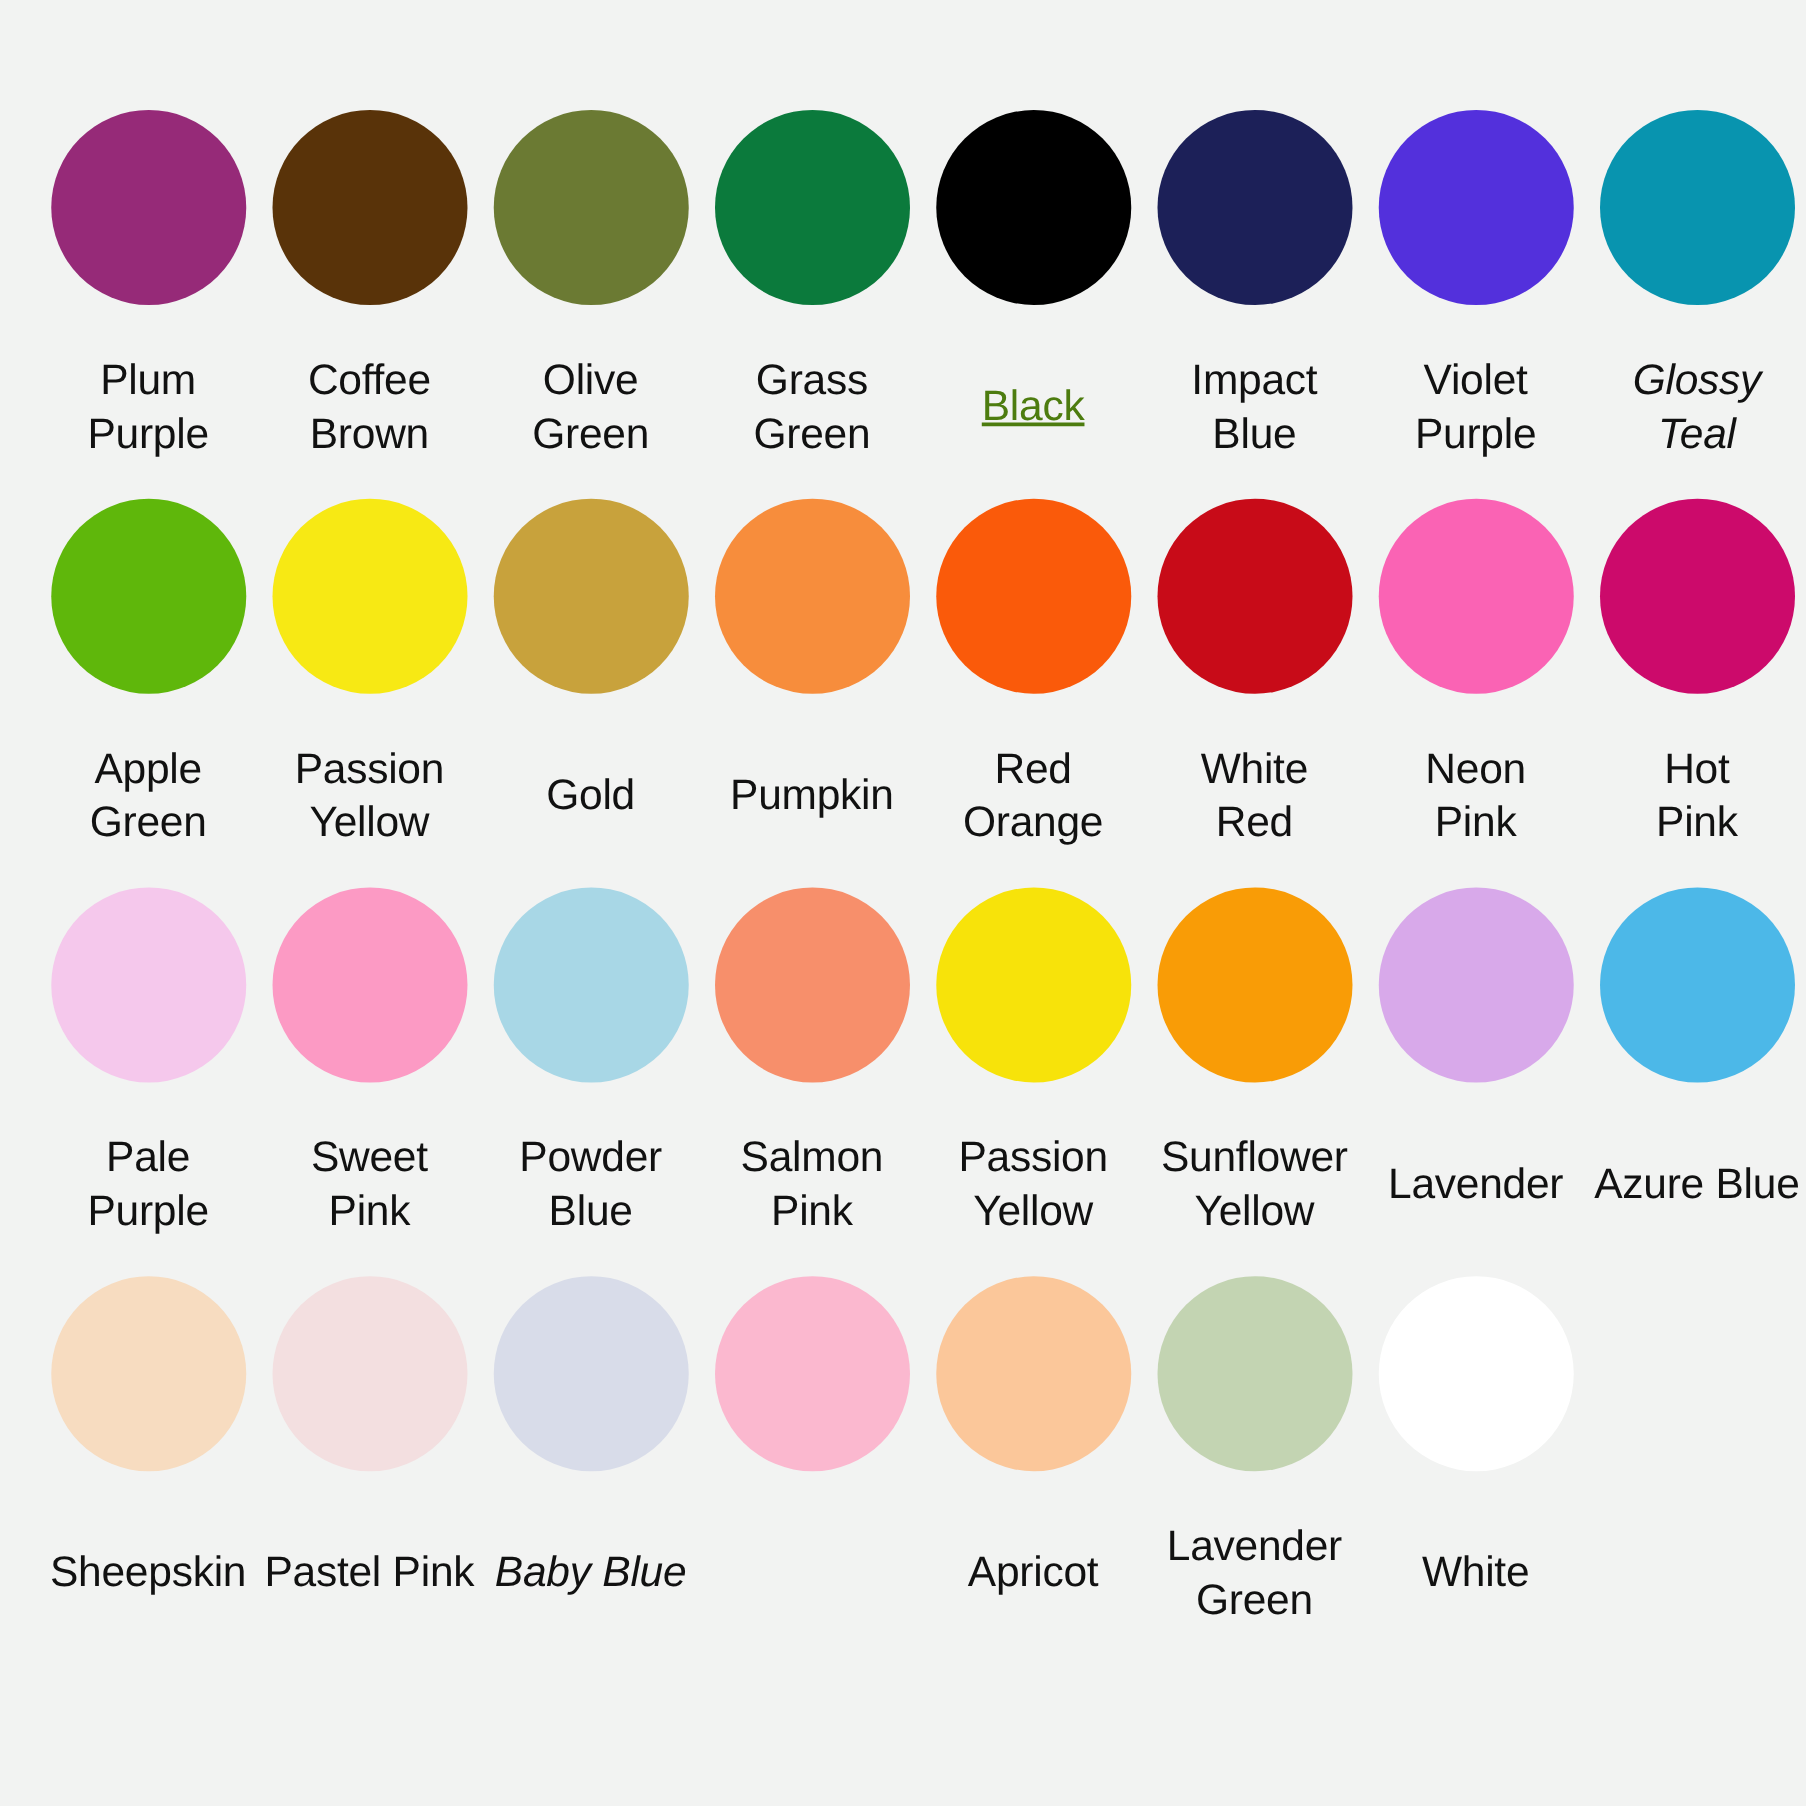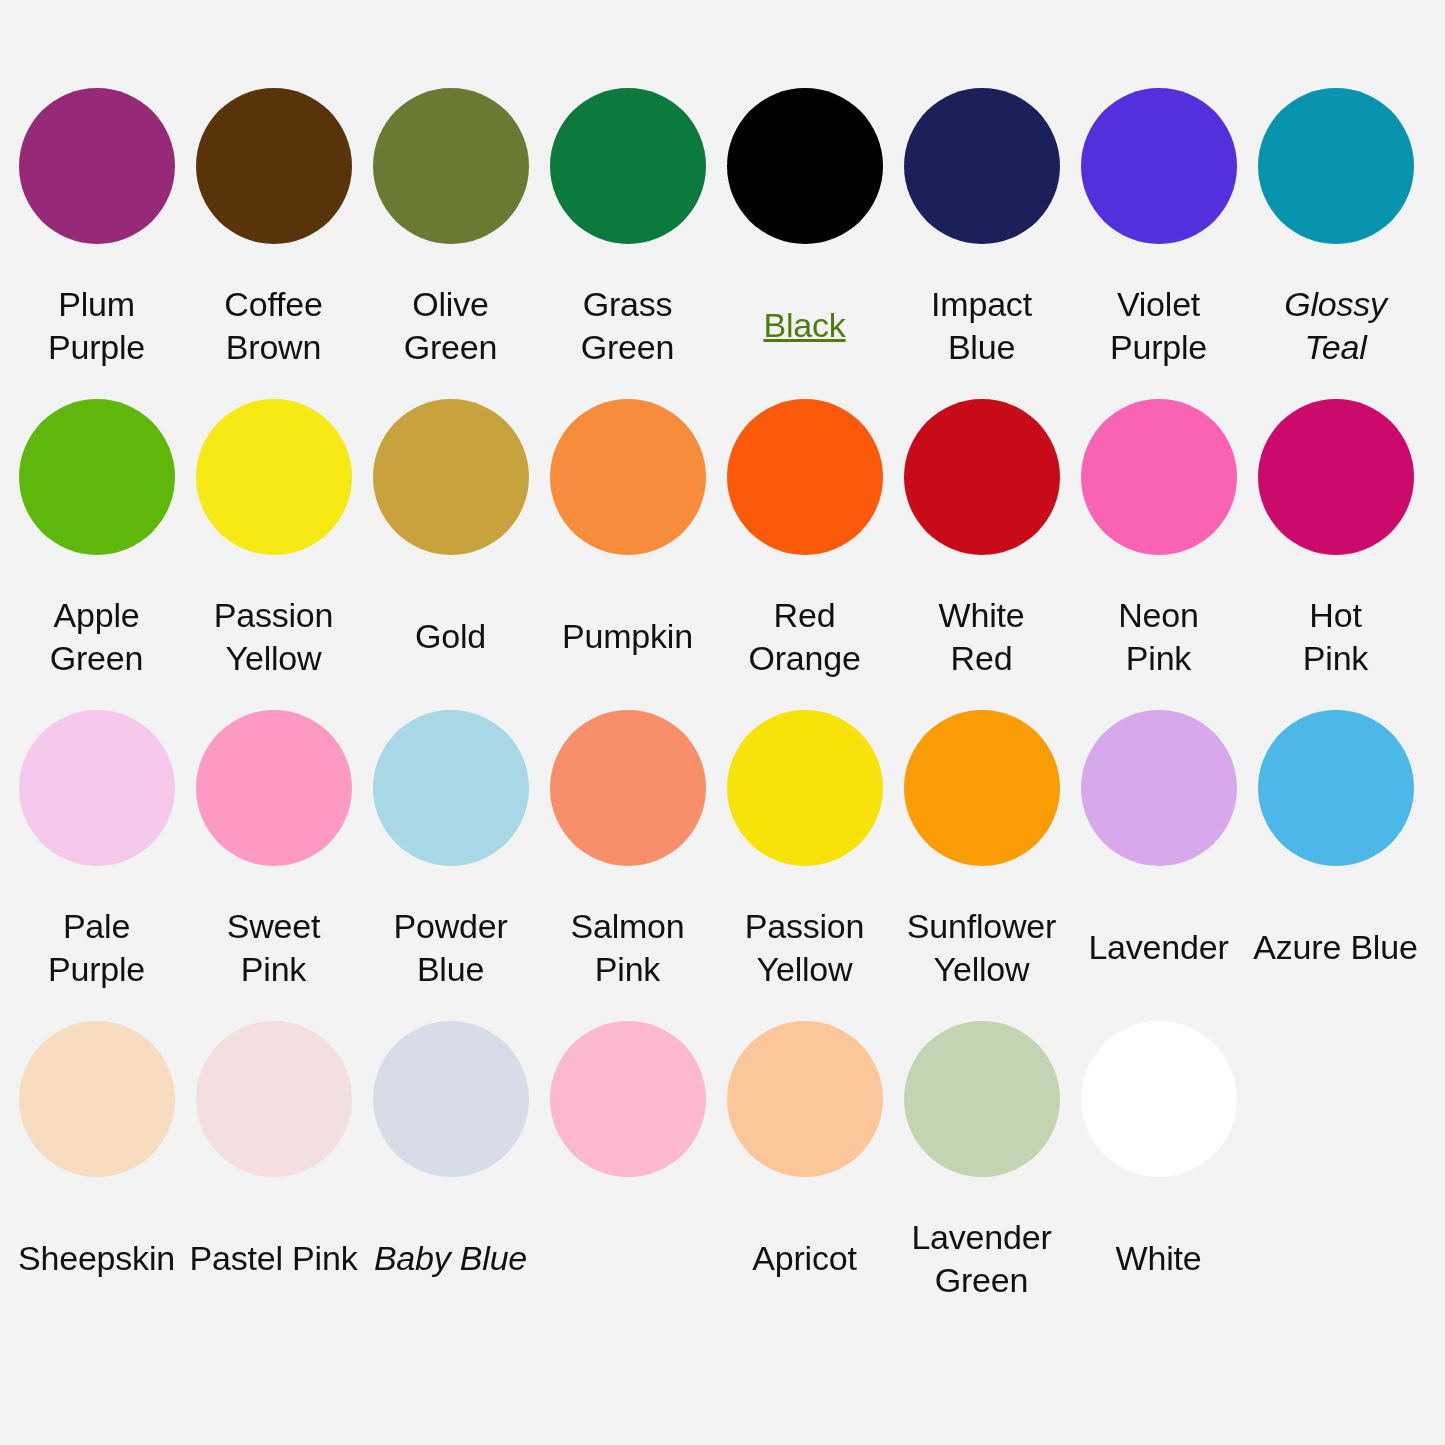--- a/index.html
+++ b/index.html
@@ -21,21 +21,21 @@
     padding: 88px 0 0 0;
     display: flex;
     flex-direction: column;
   }
 
   .swatch-row {
     display: flex;
     flex-direction: row;
     align-items: center;
     height: 311px;
-    padding-left: 8px;
+    padding-left: 30px;
   }
 
   .swatch-cell {
     width: 177px;
     display: flex;
     flex-direction: column;
     align-items: center;
     height: 311px;
   }
 

